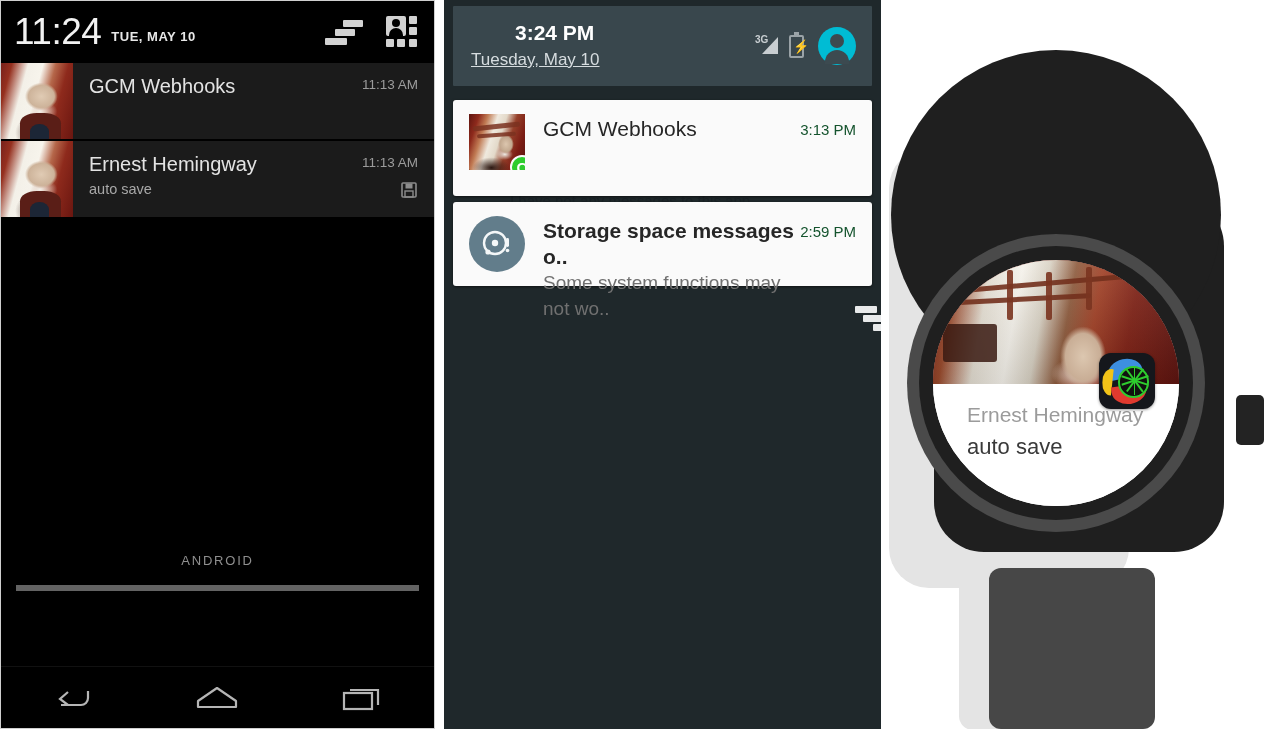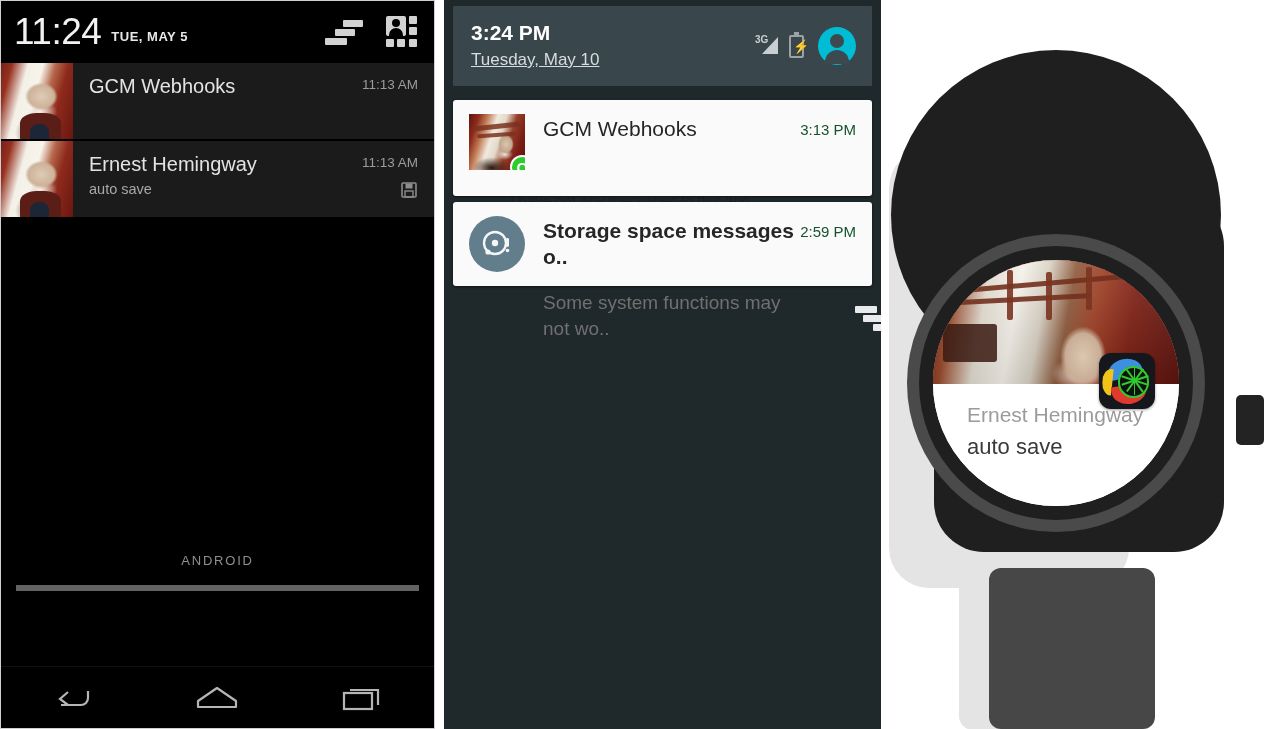--- a/index.html
+++ b/index.html
@@ -138,21 +138,21 @@
     overflow: hidden;
   }
   #shade-statusbar {
     margin: 6px 9px 0 9px;
     height: 80px;
     background: #39474d;
     display: flex; align-items: center;
     padding: 0 16px 0 18px;
     border-radius: 1px;
   }
-  .shade-time { color:#ffffff; font-size: 21px; font-weight: 700; line-height: 26px; }
+  .shade-time { color:#ffffff; font-size: 21px; font-weight: 700; line-height: 26px; margin-left: 44px; }
   .shade-date { color:#d6dcdf; font-size: 17px; font-weight: 400; line-height: 24px; margin-top:2px;text-decoration:underline;}
   .shade-icons { margin-left: auto; display:flex; align-items:center; gap: 8px; }
   .sig-wrap { position: relative; width: 26px; height: 26px; }
   .sig-3g {
     position: absolute; left: 0px; top: 1px;
     color:#c8ced1; font-size: 10px; font-weight: 700;
   }
   .sig-tri {
     position: absolute; left: 7px; top: 4px;
     width: 0; height: 0;
@@ -209,21 +209,21 @@
     position: absolute; right: -9px; bottom: -9px;
     width: 24px; height: 24px; border-radius: 50%;
     background: #2ecc2e;
     color: #ffffff; font-size: 15px; font-weight: 700;
     display:flex; align-items:center; justify-content:center;
     border: 2px solid #fafafa;
   }
   .card-text { flex: 1; padding-left: 18px; padding-top: 2px; }
   .card-title { color:#262626; font-size: 21px; font-weight: 400; line-height: 26px; }
   .card-title.bold { font-weight: 700; }
-  .card-sub { color:#707070; font-size: 19px; line-height: 26px; margin-top: 20px; }
+  .card-sub { color:#707070; font-size: 19px; line-height: 26px; margin-top: 0; }
   .card-time { color:#14532d; font-size: 15px; font-weight: 400; padding-top: 7px; white-space: nowrap; }
   .disc-circle {
     width: 56px; height: 56px; flex: 0 0 56px; border-radius: 50%;
     background: #627d8b; position: relative;
   }
   #shade-footer-icon { position: absolute; right: 26px; top: 303px; }
   .notif-lines.dark i { background:#e8eaeb; }
 
   
   #watch-panel {
@@ -386,21 +386,21 @@
 </style>
 </head>
 <body>
 
 <div id="root">
 
   <div id="phone-panel">
 
     <div id="phone-statusbar">
       <span class="clock-big">11:24</span>
-      <span class="clock-date">TUE, MAY 5</span>
+      <span class="clock-date">TUE, MAY 10</span>
       <span class="sb-spacer"></span>
       <span class="notif-lines">
         <i></i>
           <i></i>
           <i></i>
       </span>
       <span class="contacts-icon">
         <span class="cg big"></span>
         <span class="cg s1"></span>
         <span class="cg s2"></span>

